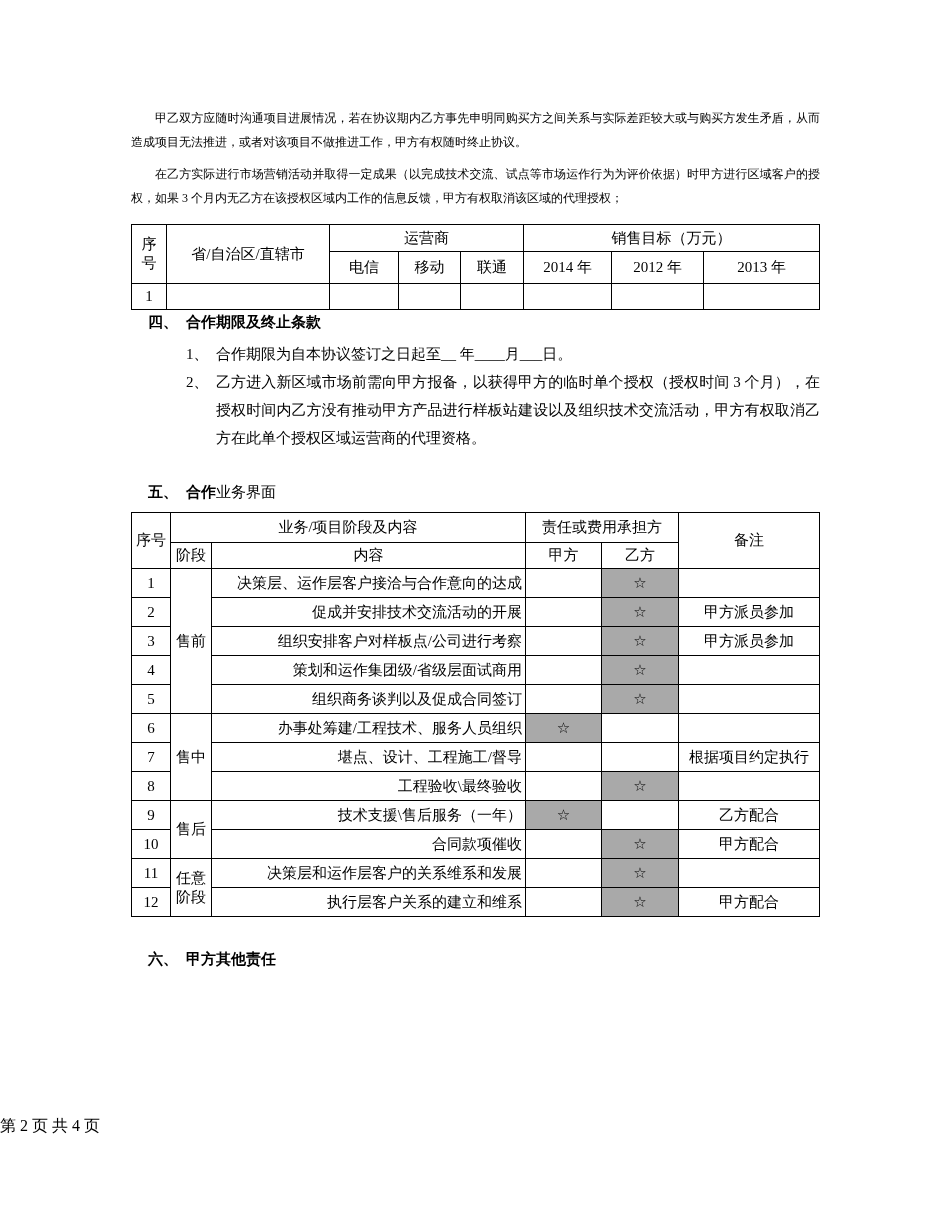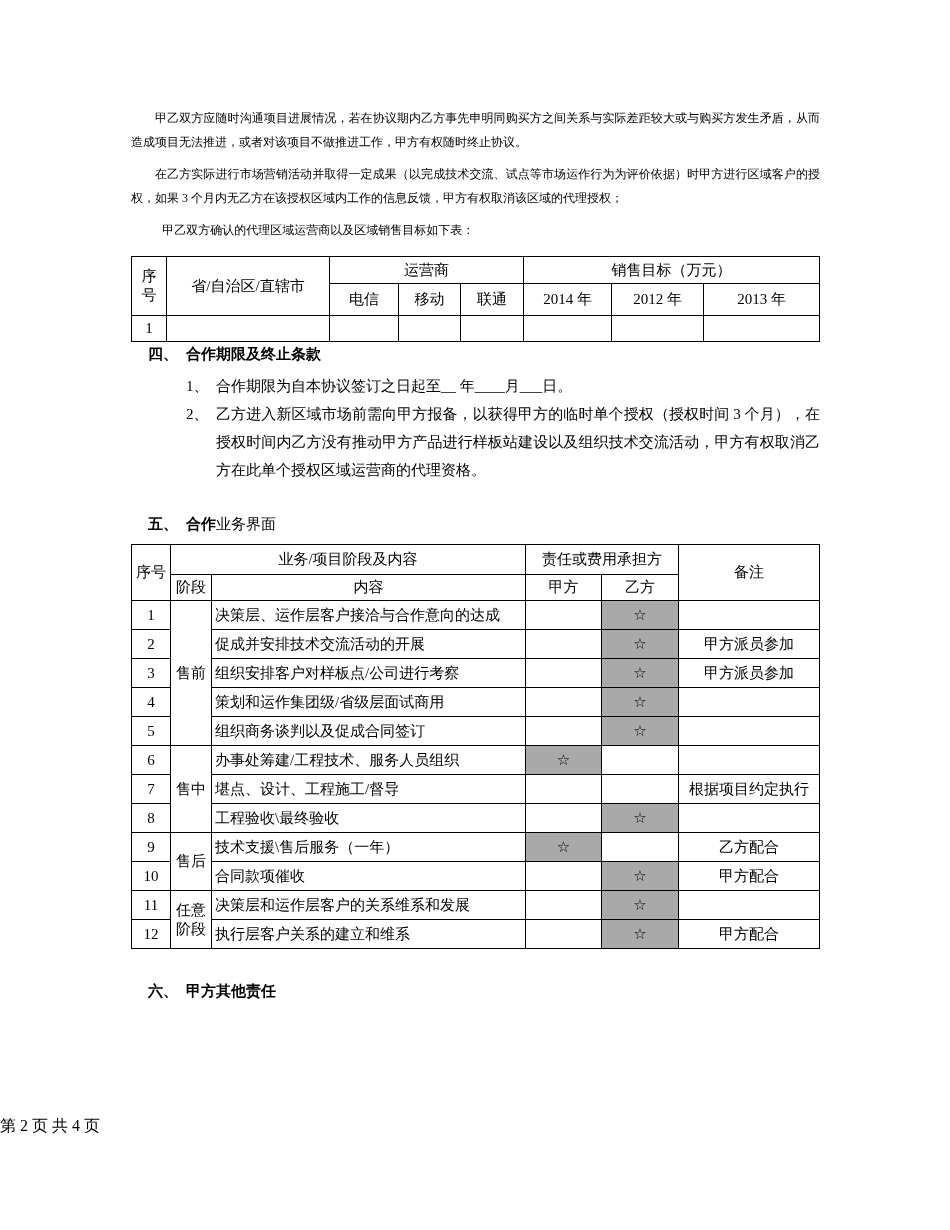--- a/index.html
+++ b/index.html
@@ -26,21 +26,21 @@
     border-collapse:collapse; table-layout:fixed; width:100%;
   }
   .tbl td {
     border:1px solid #000;
     font-size:15px;
     padding:1px 3px;
     vertical-align:middle;
     overflow:hidden;
   }
   .c { text-align:center; }
-  .left { text-align:left; }
+  .left { text-align:right; }
   .wrap2 { word-break:break-all; padding:0 9px; }
 
   .region-tbl { margin-top:14px; }
   .region-tbl tr.hr1 { height:27px; }
   .region-tbl tr.hr2 { height:32px; }
   .region-tbl tr.dr  { height:26px; }
 
   .sec-title {
     font-size:15px; font-weight:bold;
     padding-left:17px;
@@ -72,21 +72,20 @@
   }
 </style>
 </head>
 <body>
 
 <div class="page">
   <div class="content">
 
     <p class="para">甲乙双方应随时沟通项目进展情况，若在协议期内乙方事先申明同购买方之间关系与实际差距较大或与购买方发生矛盾，从而造成项目无法推进，或者对该项目不做推进工作，甲方有权随时终止协议。</p>
     <p class="para">在乙方实际进行市场营销活动并取得一定成果（以完成技术交流、试点等市场运作行为为评价依据）时甲方进行区域客户的授权，如果 3 个月内无乙方在该授权区域内工作的信息反馈，甲方有权取消该区域的代理授权；</p>
-    <p class="para indent-lg">甲乙双方确认的代理区域运营商以及区域销售目标如下表：</p>
 
     <table class="tbl region-tbl">
       <colgroup>
         <col style="width:35px">
           <col style="width:163px">
           <col style="width:69px">
           <col style="width:62px">
         <col style="width:63px">
           <col style="width:88px">
           <col style="width:92px">

